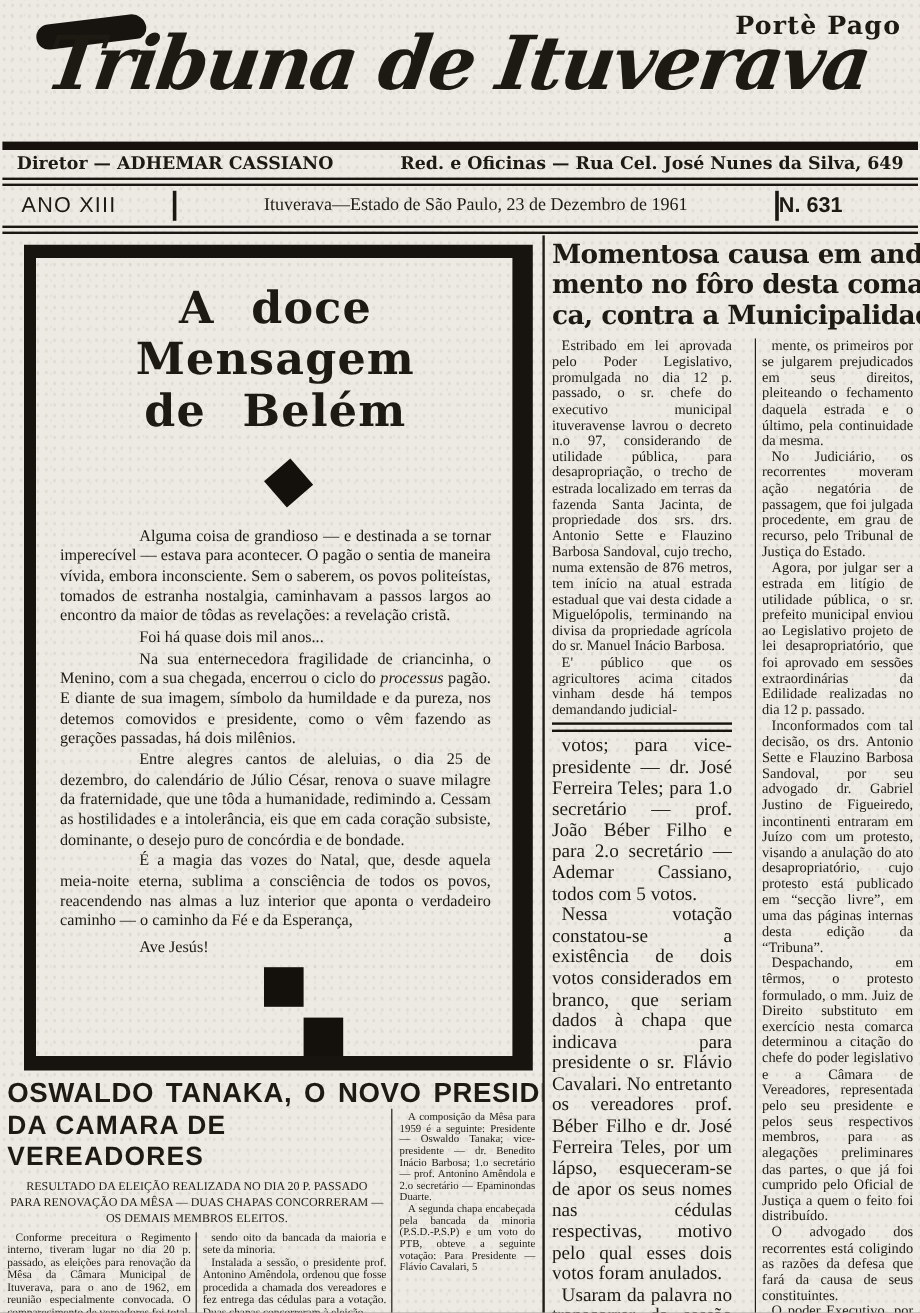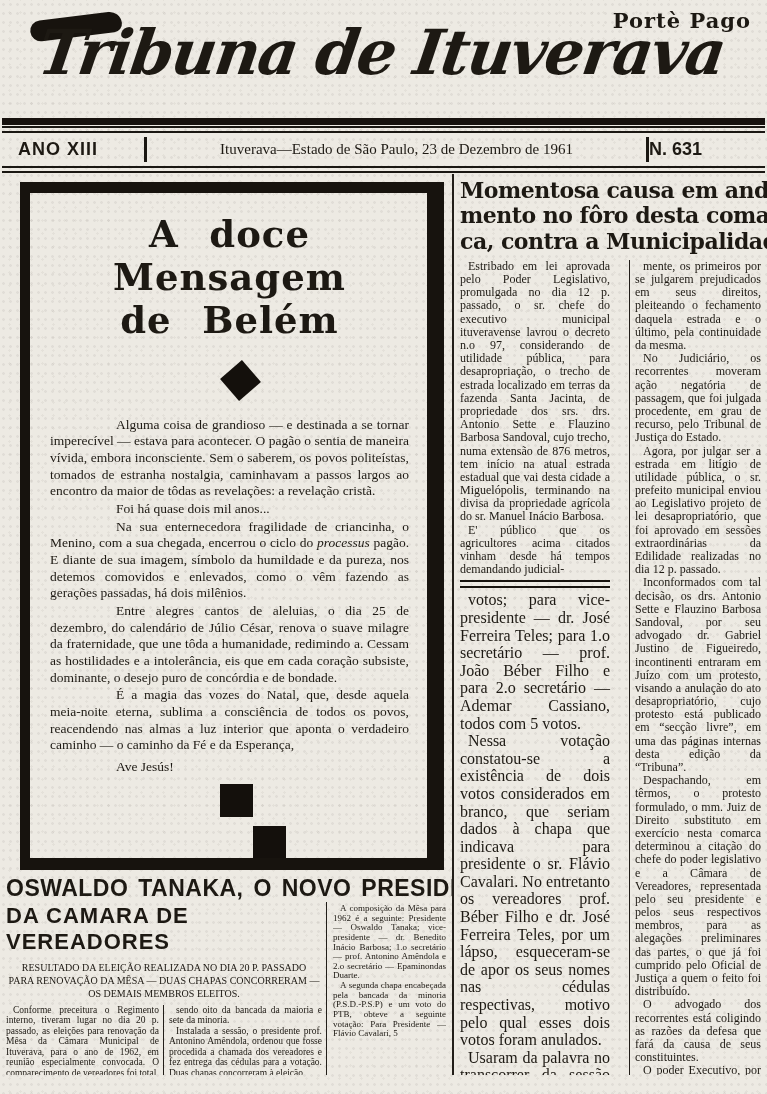--- a/index.html
+++ b/index.html
@@ -20,21 +20,21 @@
   .t-flourish{position:absolute;left:30px;top:16px;width:92px;height:21px;background:#17130e;border-radius:11px 13px 9px 11px;transform:rotate(-7deg);}
   .masthead-title{
     position:absolute;left:34px;top:16px;white-space:nowrap;
     font-family:"DejaVu Serif",serif;font-style:italic;font-weight:bold;
     font-size:62px;letter-spacing:-2px;transform:skewX(-8deg);transform-origin:left bottom;
   }
   .rule-thick{height:7px;background:#17120e;margin:2px 2px 0;}
   .byline-row{display:flex;justify-content:space-between;align-items:center;padding:3px 14px 2px;font-family:"DejaVu Serif",serif;font-weight:bold;font-size:14.5px;}
   .rule-double{height:3px;border-top:2px solid #1a1712;border-bottom:2px solid #1a1712;margin:1px 2px;}
   .issue-row{display:flex;align-items:center;height:31px;padding:0 2px;}
-  .issue-left{width:126px;padding-left:16px;font-family:"Liberation Sans",sans-serif;font-weight:bold;font-size:18px;letter-spacing:1px;}
+  .issue-left{width:126px;padding-left:16px;font-family:"Liberation Sans",sans-serif;font-weight:normal;font-size:18px;letter-spacing:1px;}
   .vbar{width:3px;height:25px;background:#1a1712;}
   .issue-center{flex:1;text-align:center;font-size:15px;}
   .issue-right{width:116px;text-align:left;font-family:"Liberation Sans",sans-serif;font-weight:bold;font-size:18px;}
   
   .main{display:flex;height:901px;overflow:hidden;}
   .left-col{width:452px;overflow:hidden;}
   .right-col{flex:1;border-left:2px solid #221e19;padding:4px 6px 0 6px;overflow:hidden;}
   
   .belem-box{
     margin:8px 8px 5px 20px;height:655px;overflow:hidden;
@@ -79,20 +79,24 @@
 <div class="page">
 
   <div class="masthead-area">
     <div class="porte-pago">Portè Pago</div>
     <div class="t-flourish"></div>
     <div class="masthead-title">Tribuna de Ituverava</div>
   </div>
 
   <div class="rule-thick"></div>
 
+  <div class="byline-row">
+    <span>Diretor — ADHEMAR CASSIANO</span>
+    <span>Red. e Oficinas — Rua Cel. José Nunes da Silva, 649</span>
+  </div>
 
   <div class="rule-double"></div>
 
   <div class="issue-row">
     <span class="issue-left">ANO XIII</span>
     <span class="vbar"></span>
     <span class="issue-center">Ituverava—Estado de São Paulo, 23 de Dezembro de 1961</span>
     <span class="vbar"></span>
     <span class="issue-right">N. 631</span>
   </div>
@@ -107,21 +111,21 @@
         <div class="belem-title">
           <div>A doce Mensagem</div>
           <div>de Belém</div>
         </div>
         <div class="diamond-wrap">
           <div class="diamond"></div>
         </div>
         <div class="belem-body">
           <p>Alguma coisa de grandioso — e destinada a se tornar imperecível — estava para acontecer. O pagão o sentia de maneira vívida, embora inconsciente. Sem o saberem, os povos politeístas, tomados de estranha nostalgia, caminhavam a passos largos ao encontro da maior de tôdas as revelações: a revelação cristã.</p>
           <p>Foi há quase dois mil anos...</p>
-          <p><span>Na sua enternecedora fragilidade de criancinha, o Menino, com a sua chegada, encerrou o ciclo do </span><i>processus</i><span> pagão. E diante de sua imagem, símbolo da humildade e da pureza, nos detemos comovidos e enlevados, como o vêm fazendo as gerações passadas, há dois milênios.</span></p>
+          <p><span>Na sua enternecedora fragilidade de criancinha, o Menino, com a sua chegada, encerrou o ciclo do </span><i>processus</i><span> pagão. E diante de sua imagem, símbolo da humildade e da pureza, nos detemos comovidos e presidente, como o vêm fazendo as gerações passadas, há dois milênios.</span></p>
           <p>Entre alegres cantos de aleluias, o dia 25 de dezembro, do calendário de Júlio César, renova o suave milagre da fraternidade, que une tôda a humanidade, redimindo a. Cessam as hostilidades e a intolerância, eis que em cada coração subsiste, dominante, o desejo puro de concórdia e de bondade.</p>
           <p>É a magia das vozes do Natal, que, desde aquela meia-noite eterna, sublima a consciência de todos os povos, reacendendo nas almas a luz interior que aponta o verdadeiro caminho — o caminho da Fé e da Esperança,</p>
           <p class="signoff">Ave Jesús!</p>
         </div>
         <div class="squares">
           <div class="sq sq1"></div>
           <div class="sq sq2"></div>
         </div>
       </div>
 
@@ -135,21 +139,21 @@
               <div class="tanaka-col1">
                 <p>Conforme preceitura o Regimento interno, tiveram lugar no dia 20 p. passado, as eleições para renovação da Mêsa da Câmara Municipal de Ituverava, para o ano de 1962, em reunião especialmente convocada. O comparecimento de vereadores foi total,</p>
               </div>
               <div class="tanaka-col2">
                 <p>sendo oito da bancada da maioria e sete da minoria.</p>
                 <p>Instalada a sessão, o presidente prof. Antonino Amêndola, ordenou que fosse procedida a chamada dos vereadores e fez entrega das cédulas para a votação. Duas chapas concorreram à eleição,</p>
               </div>
             </div>
           </div>
           <div class="tanaka-col3">
-            <p>A composição da Mêsa para 1962 é a seguinte: Presidente — Oswaldo Tanaka; vice-presidente — dr. Benedito Inácio Barbosa; 1.o secretário — prof. Antonino Amêndola e 2.o secretário — Epaminondas Duarte.</p>
+            <p>A composição da Mêsa para 1959 é a seguinte: Presidente — Oswaldo Tanaka; vice-presidente — dr. Benedito Inácio Barbosa; 1.o secretário — prof. Antonino Amêndola e 2.o secretário — Epaminondas Duarte.</p>
             <p>A segunda chapa encabeçada pela bancada da minoria (P.S.D.-P.S.P) e um voto do PTB, obteve a seguinte votação: Para Presidente — Flávio Cavalari, 5</p>
           </div>
         </div>
       </div>
     </div>
 
     <div class="right-col">
       <div class="mom-headline">
         <div>Momentosa causa em anda-</div>
         <div>mento no fôro desta comar-</div>

